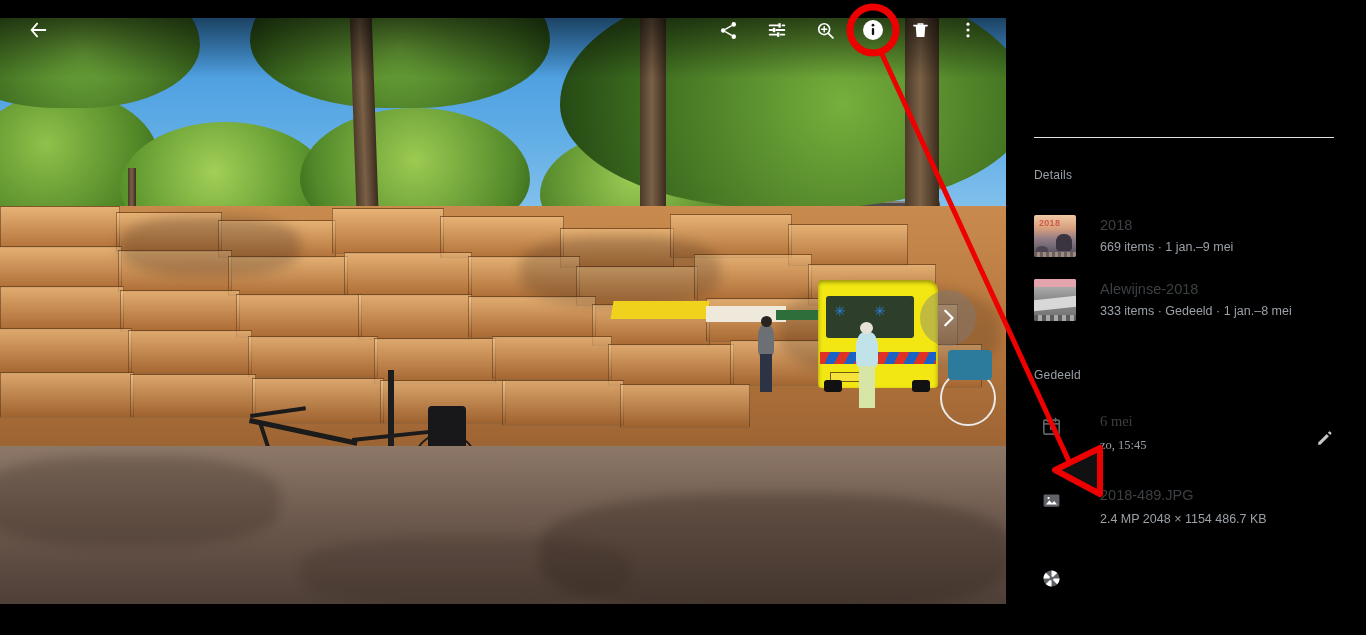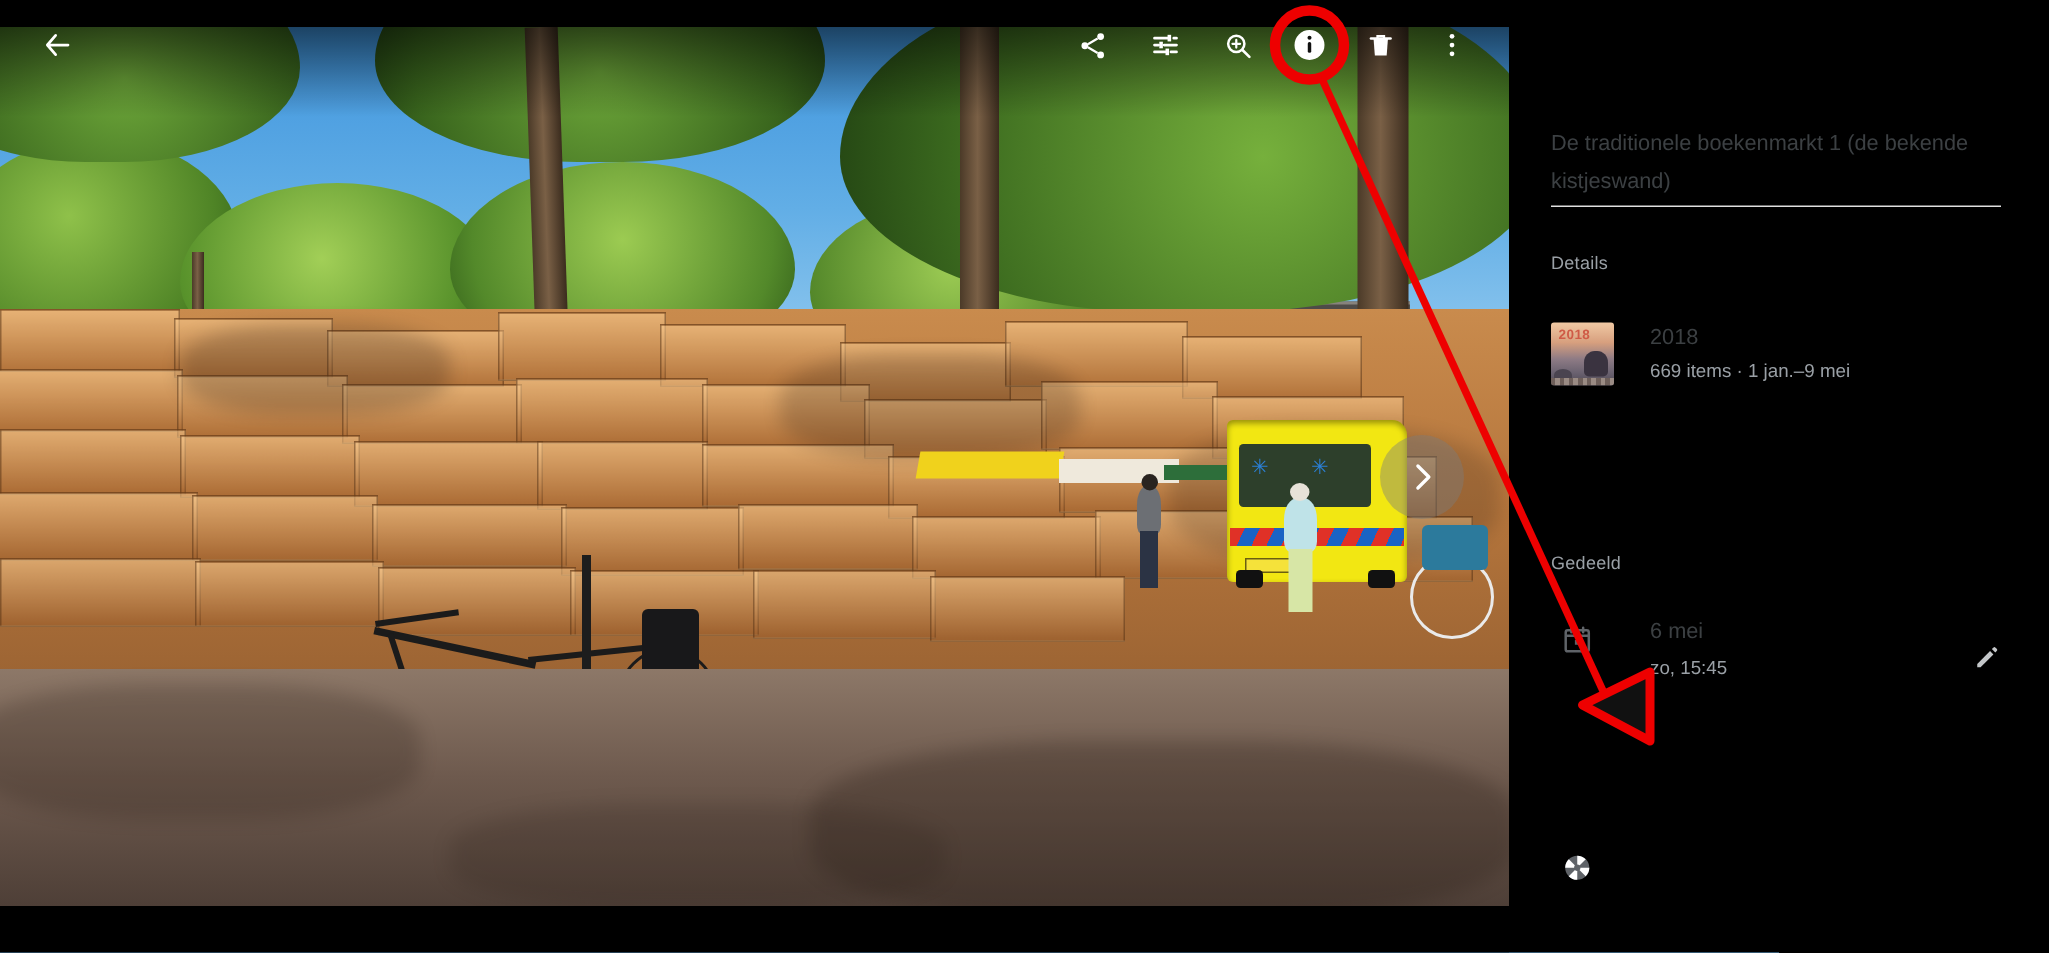--- a/index.html
+++ b/index.html
@@ -325,42 +325,52 @@
         <svg width="20" height="20" viewBox="0 0 24 24">
           <circle cx="12" cy="5" r="1.9" fill="#fff"></circle>
             <circle cx="12" cy="12" r="1.9" fill="#fff"></circle>
             <circle cx="12" cy="19" r="1.9" fill="#fff"></circle>
         </svg>
       </div>
     </div>
   </div>
 
 
-  <div class="desc">De traditionele boekenmarkt 1 (de bekende kistjeswand)</div>
   <div class="desc-rule"></div>
 
   <div class="sect-label sect-albums">Details</div>
 
   <div class="album-row" style="top:208px;">
     <div class="album-thumb th1">
       <div class="rock"></div>
       <div class="rock2"></div>
       <div class="strip"></div>
       <div class="yr">2018</div>
     </div>
     <div class="album-txt">
       <div class="album-name">2018</div>
       <div class="album-meta">669 items  ·  1 jan.–9 mei</div>
     </div>
   </div>
 
+  <div class="album-row" style="top:272px;">
+    <div class="album-thumb th2">
+      <div class="band"></div>
+      <div class="road"></div>
+      <div class="band2"></div>
+    </div>
+    <div class="album-txt">
+      <div class="album-name">Alewijnse-2018</div>
+      <div class="album-meta">333 items  ·  Gedeeld  ·  1 jan.–8 mei</div>
+    </div>
+  </div>
 
   <div class="sect-label sect-details">Gedeeld</div>
 
-  <div class="drow" style="top:412px;">
+  <div class="drow" style="top:412px;font-family:Liberation Serif, serif;">
     <div class="dicon">
       <svg width="21" height="21" viewBox="0 0 24 24">
         <rect x="3.2" y="4.8" width="17.6" height="16" rx="1.6" fill="none" stroke="#5f6368" stroke-width="1.9"></rect>
         <path d="M3.2 9h17.6" stroke="#5f6368" stroke-width="1.9"></path>
         <path d="M7.5 2.8v3.4M16.5 2.8v3.4" stroke="#5f6368" stroke-width="1.9" stroke-linecap="round"></path>
         <rect x="10.2" y="12.2" width="3.6" height="3.6" fill="#5f6368"></rect>
       </svg>
     </div>
     <div class="dtxt">
       <div class="dmain">6 mei</div>
@@ -368,20 +378,33 @@
     </div>
   </div>
 
   <div class="editbtn">
     <svg width="19" height="19" viewBox="0 0 24 24">
       <path d="M4 17.2V20h2.8L17.6 9.2l-2.8-2.8z" fill="#c4c7c9"></path>
       <path d="M19.2 7.6l1.2-1.2a1.3 1.3 0 000-1.9l-1-1a1.3 1.3 0 00-1.9 0l-1.2 1.2z" fill="#c4c7c9"></path>
     </svg>
   </div>
 
+  <div class="drow" style="top:486px;">
+    <div class="dicon">
+      <svg width="21" height="21" viewBox="0 0 24 24">
+        <rect x="3" y="5" width="18" height="14" rx="1.6" fill="#5f6368"></rect>
+        <path d="M5.6 16.6l4-5 3 3.6 2.4-2.6 3.4 4z" fill="#fff"></path>
+        <circle cx="8.6" cy="9.2" r="1.3" fill="#fff"></circle>
+      </svg>
+    </div>
+    <div class="dtxt">
+      <div class="dmain">2018-489.JPG</div>
+      <div class="dsub">2.4 MP     2048 × 1154     486.7 KB</div>
+    </div>
+  </div>
 
   <div class="drow" style="top:556px;">
     <div class="dicon" style="padding-top:12px;">
       <svg width="21" height="21" viewBox="0 0 24 24">
         <circle cx="12" cy="12" r="9.2" fill="#5f6368"></circle>
         <path d="M12 2.8c2.6 0 4.9 1.1 6.5 2.8L12 12z" fill="#fff"></path>
         <path d="M21.2 12c0 2.6-1.1 4.9-2.8 6.5L12 12z" fill="#fff"></path>
         <path d="M12 21.2c-2.6 0-4.9-1.1-6.5-2.8L12 12z" fill="#fff"></path>
         <path d="M2.8 12c0-2.6 1.1-4.9 2.8-6.5L12 12z" fill="#fff"></path>
         <circle cx="12" cy="12" r="2.4" fill="#5f6368"></circle>

